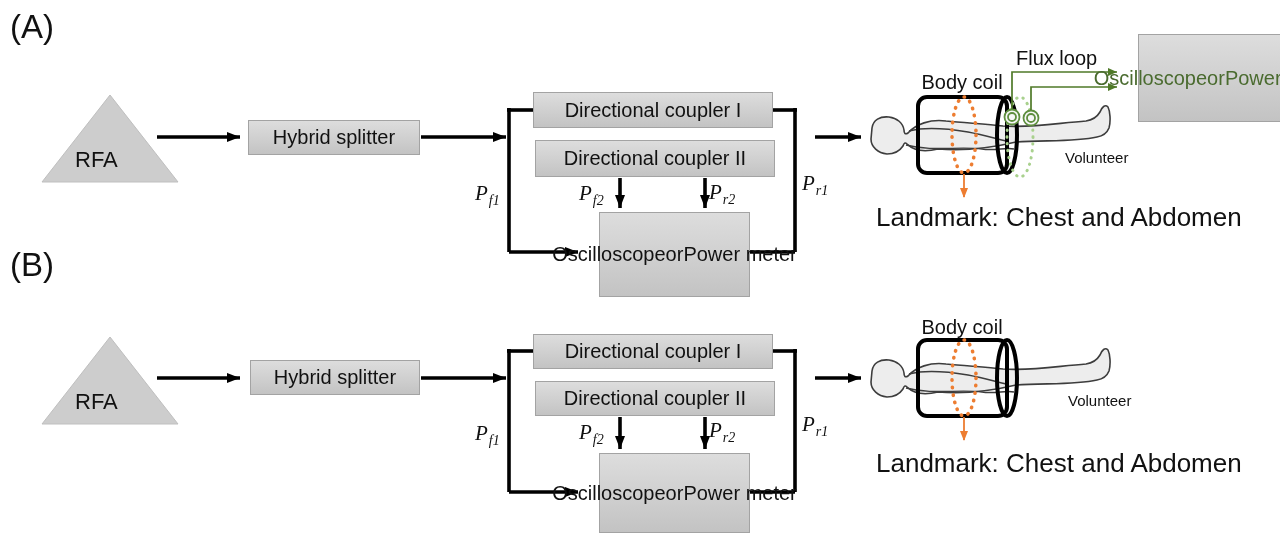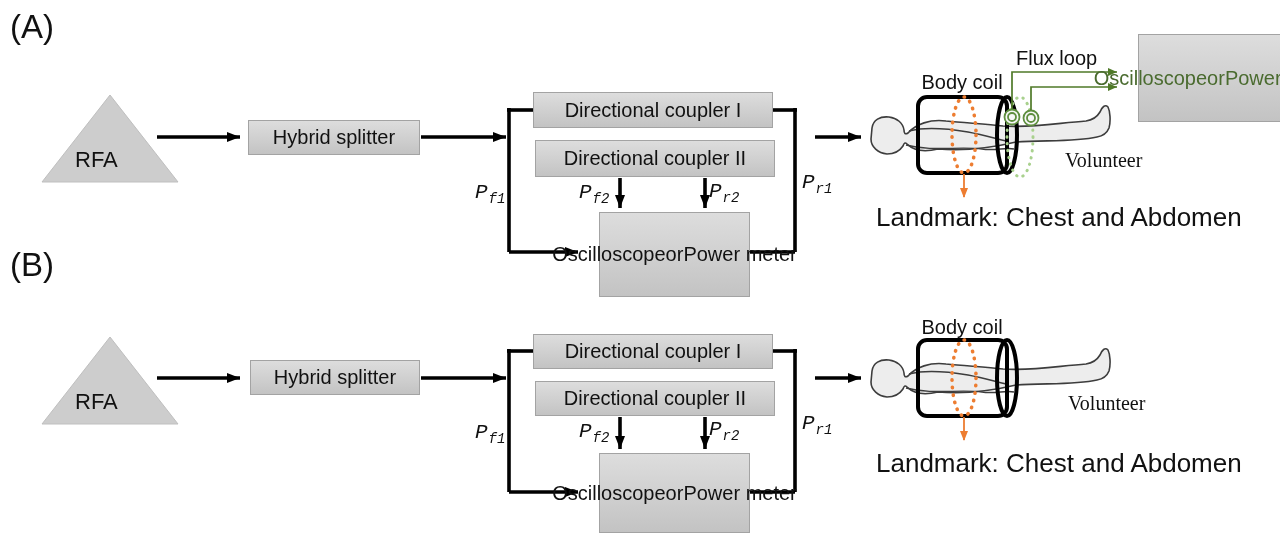--- a/index.html
+++ b/index.html
@@ -32,24 +32,24 @@
     white-space:nowrap;
   }
   .box.meter { flex-direction:row; line-height:27px;margin-left:17px; }
   .box.meter div { white-space:nowrap; }
   .green-text { color:var(--green-text,#4A6B2F); }
 
   
   .lbl { position:absolute; white-space:nowrap; }
   .panel-label { font-size:33px; }
   .rfa { width:70px; text-align:left; font-size:22px; }
-  .small { font-size:20px;font-family:Liberation Serif, serif; }
+  .small { font-size:15px; }
   .mid   { font-size:20px; }
   .landmark { font-size:26px; }
-  .plabel { font-family:Liberation Mono, monospace; font-style:italic; font-size:21px; }
+  .plabel { font-family:Liberation Serif, serif; font-style:italic; font-size:21px; }
   .plabel .sub { font-size:14px; position:relative; top:5px; margin-left:1px; }
 </style>
 </head>
 <body>
 
 <div class="canvas">
 
   <svg class="layer" viewBox="0 0 1280 560">
     <defs>
       <marker id="ab" markerUnits="userSpaceOnUse" markerWidth="15" markerHeight="12" refX="13" refY="5" orient="auto">

